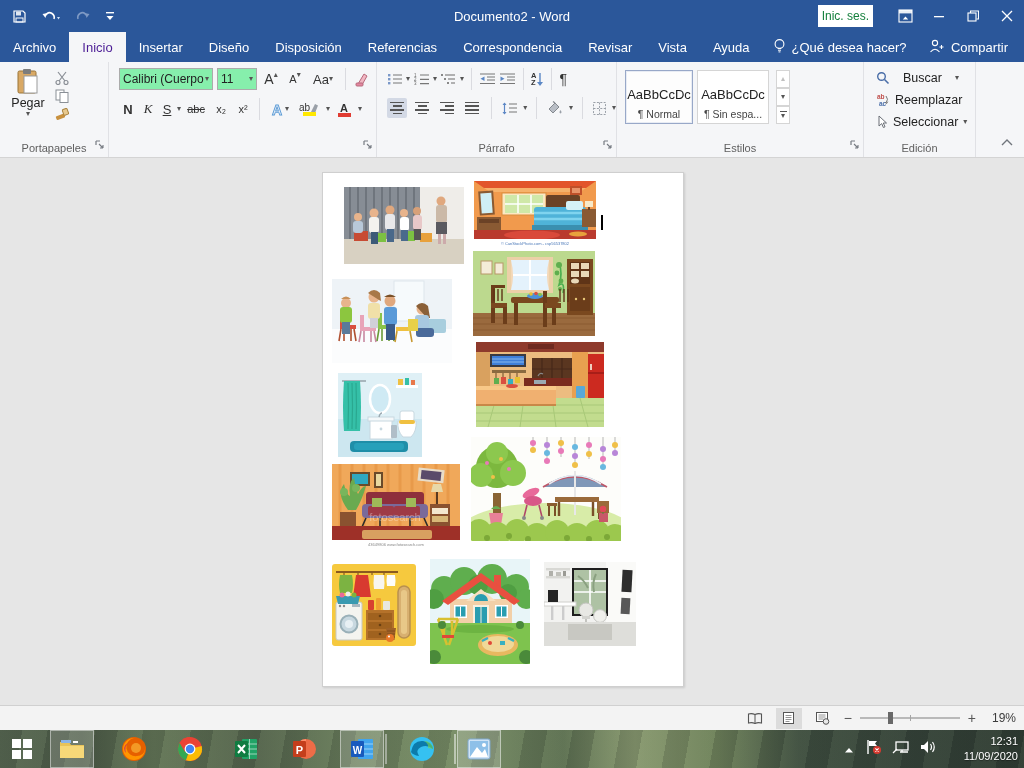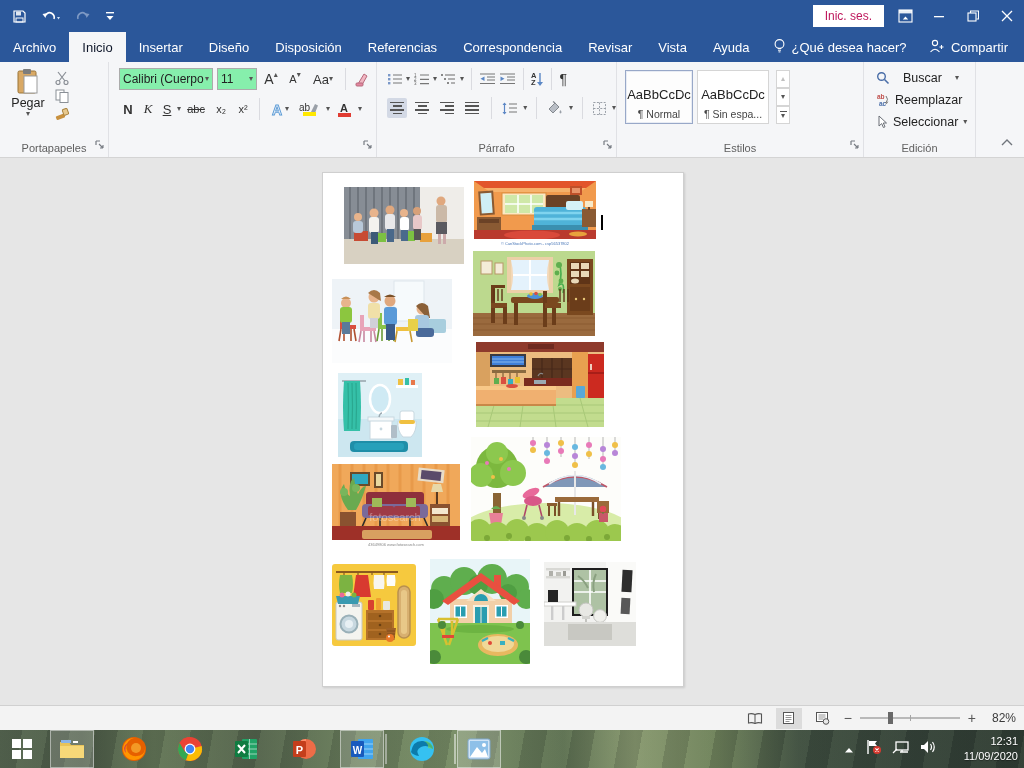--- a/index.html
+++ b/index.html
@@ -6,27 +6,27 @@
   html,body { width:1024px; height:768px; overflow:hidden;
     font-family:"Liberation Sans","DejaVu Sans",sans-serif; }
   .app { position:relative; width:1024px; height:768px; background:#e6e6e6; }
 
   
   .tb { position:absolute; top:0; left:0; width:1024px; height:32px; background:#2b579a; display:flex; align-items:center; }
   .qat { display:flex; align-items:center; gap:14px; padding-left:12px; }
   .qat .qi { display:flex; align-items:center; }
   .title { position:absolute; left:0; right:0; text-align:center; color:#fff; font-size:13px; pointer-events:none; }
   .trc { position:absolute; right:0; top:0; height:32px; display:flex; align-items:center; }
-  .signin { background:#fff; color:#be185d; font-size:12px; border:none; padding:4px 12px; margin-right:4px; cursor:pointer; }
+  .signin { background:#fff; color:#15803d; font-size:12px; border:none; padding:4px 4px; margin-right:15px; cursor:pointer; }
   .btnw { width:34px; height:32px; display:flex; align-items:center; justify-content:center; }
 
   
   .tabs { position:absolute; top:32px; left:0; width:1024px; height:30px; background:#2b579a; display:flex; align-items:stretch; color:#fff; font-size:13px; }
   .tab { display:flex; align-items:center; padding:0 13px; cursor:pointer; }
-  .tab.on { background:#f5f6f8; color:#0f172a; }
+  .tab.on { background:#f5f6f8; color:#4c1d95; }
   .tellme { display:flex; align-items:center; gap:6px; padding:0 10px; }
   .share { position:absolute; right:8px; top:0; height:30px; display:flex; align-items:center; gap:6px; padding:0 8px; }
 
   
   .rb { position:absolute; top:62px; left:0; width:1024px; height:96px; background:#f5f6f8; border-bottom:1px solid #d4d4d4; display:flex; }
   .g { position:relative; height:100%; border-right:1px solid #e0e1e5; padding-top:6px; }
   .gf { position:absolute; bottom:3px; left:0; right:0; text-align:center; font-size:11px; color:#5f5f5f; }
   .dl { position:absolute; right:3px; bottom:3px; }
   .row { display:flex; align-items:center; }
   .sb { display:inline-flex; align-items:center; justify-content:center; border-radius:2px; cursor:pointer; }
@@ -104,20 +104,21 @@
             <path d="M14.5 5 L10.5 4.2 L11.5 9 Z" fill="#7e99c4"></path>
           </svg>
       </span>
       <span class="qi sb">
         <svg width="10" height="12" viewBox="0 0 10 12">
             <rect x="1" y="2" width="8" height="1.4" fill="#fff"></rect>
             <path d="M1.5 6 L8.5 6 L5 10 Z" fill="#fff"></path>
           </svg>
       </span>
     </div>
+    <div class="title">Documento2 - Word</div>
     <div class="trc">
       <button class="signin">Inic. ses.</button>
       <span class="btnw">
         <svg width="15" height="14" viewBox="0 0 15 14">
             <rect x="1" y="1" width="13" height="12" fill="none" stroke="#fff" stroke-width="1.1"></rect>
             <rect x="1" y="1" width="13" height="3.4" fill="#fff" opacity=".9"></rect>
             <path d="M7.5 10.5 L4.8 7.6 h5.4 Z" fill="#fff" transform="rotate(180 7.5 9)"></path>
           </svg>
       </span>
       <span class="btnw">
@@ -1036,21 +1037,21 @@
             <path d="M3.5 4 h7 M3.5 6 h7 M3.5 8 h5" stroke="#888" stroke-width="0.9"></path>
             <circle cx="11" cy="10.5" r="2.8" fill="#e8e8e8" stroke="#555"></circle>
           </svg>
       </span>
       <span style="font-size:14px; color:#555;">−</span>
       <span class="ztrack">
           <span class="ztick"></span>
           <span class="zthumb"></span>
         </span>
       <span style="font-size:14px; color:#555;">+</span>
-      <span style="width:32px; text-align:right;">82%</span>
+      <span style="width:32px; text-align:right;">19%</span>
     </div>
   </div>
 
   <div class="tk">
     <div class="ti">
       <svg width="22" height="22" viewBox="0 0 22 22">
           <rect x="1" y="1" width="9" height="9" fill="#fff"></rect>
           <rect x="12" y="1" width="9" height="9" fill="#fff"></rect>
           <rect x="1" y="12" width="9" height="9" fill="#fff"></rect>
           <rect x="12" y="12" width="9" height="9" fill="#fff"></rect>

